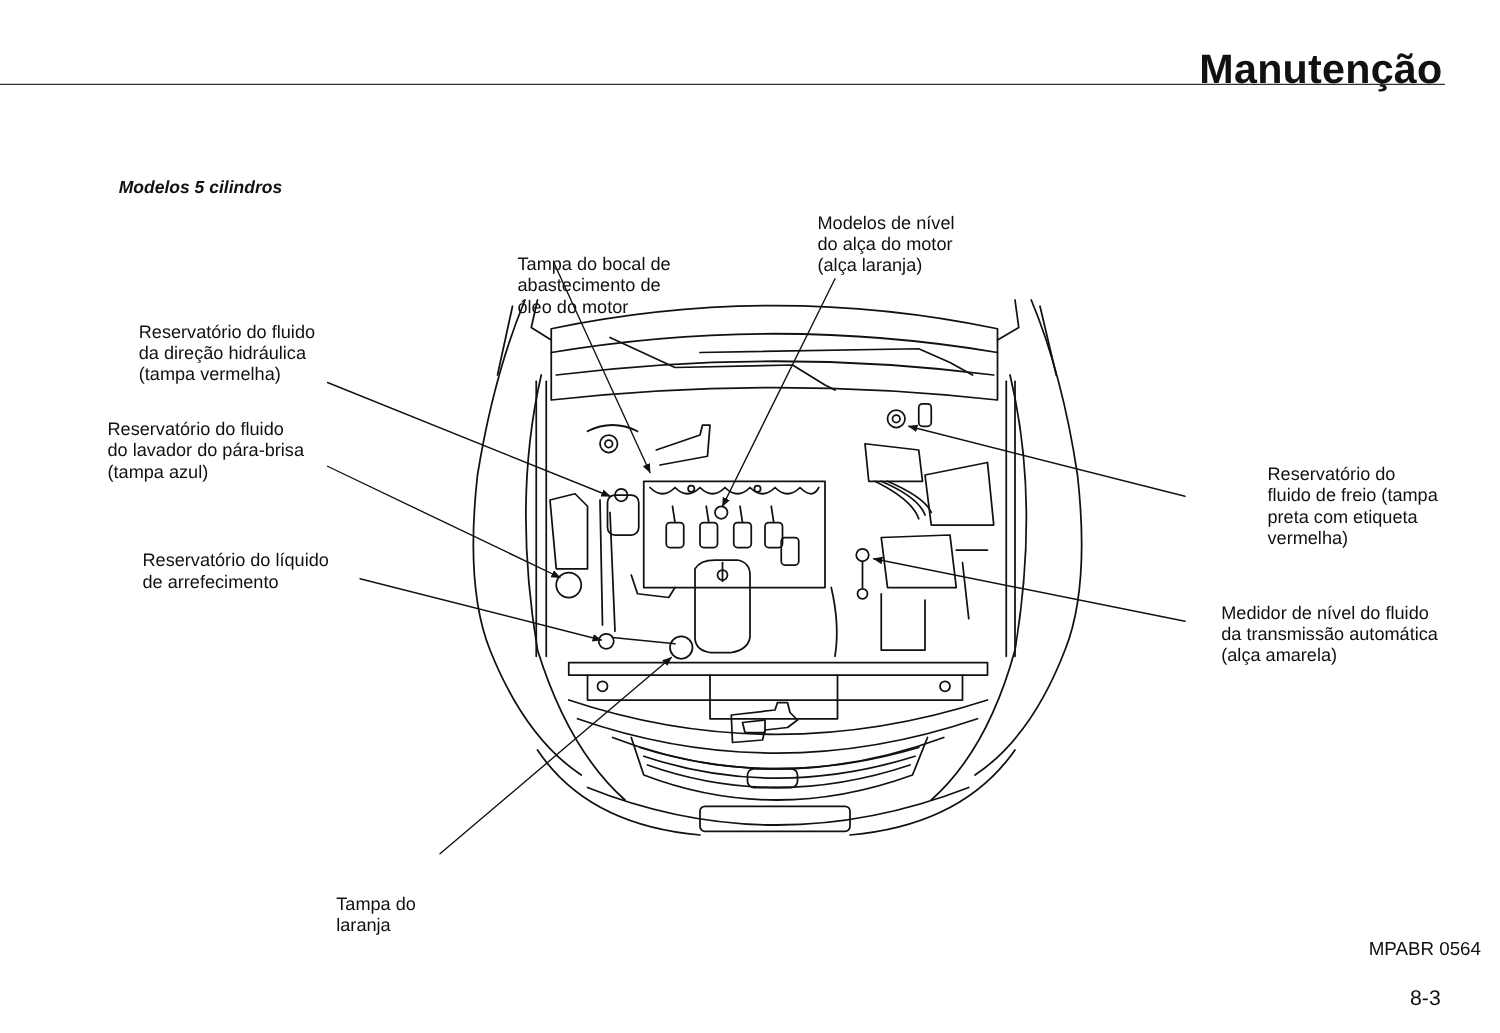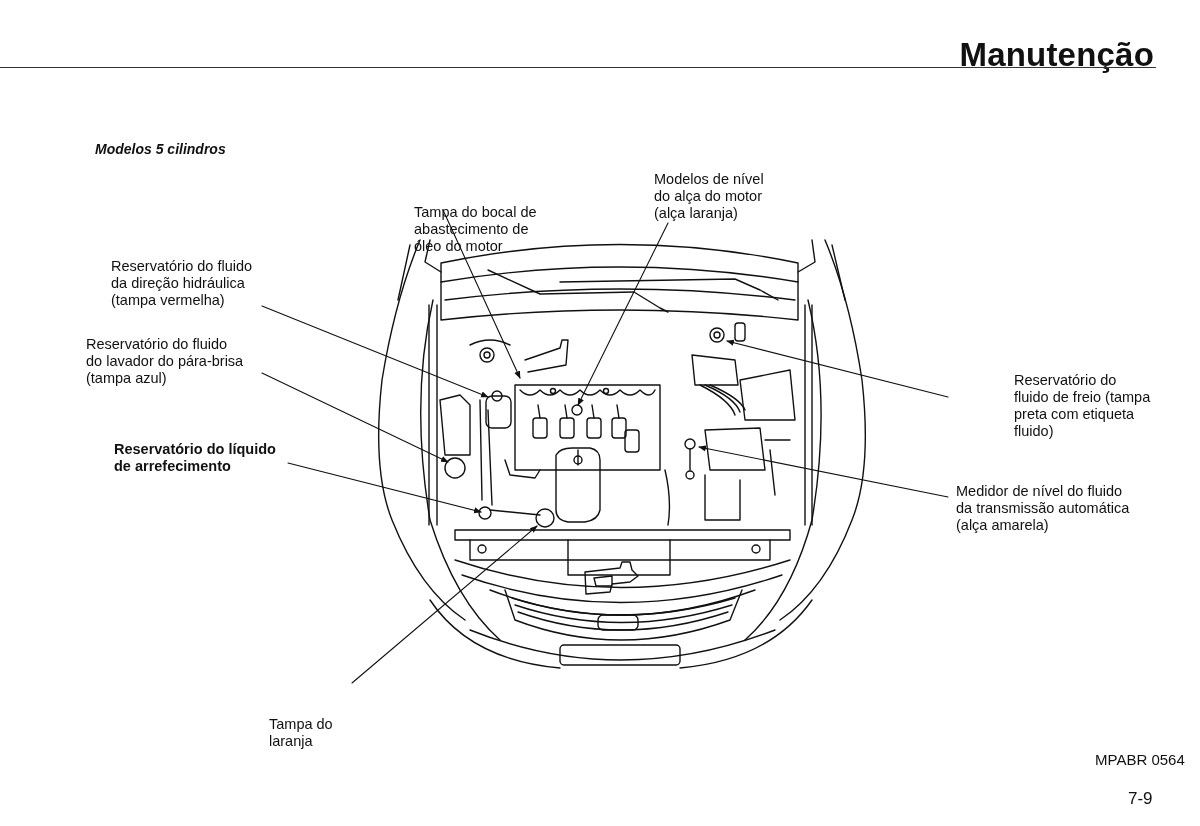--- a/index.html
+++ b/index.html
@@ -163,37 +163,37 @@
   <div>da direção hidráulica</div>
   <div>(tampa vermelha)</div>
 </div>
 
 <div class="label" style="left:86px; top:336px;">
   <div>Reservatório do fluido</div>
   <div>do lavador do pára-brisa</div>
   <div>(tampa azul)</div>
 </div>
 
-<div class="label" style="left:114px; top:441px;font-weight:bold;">
+<div class="label" style="left:114px; top:441px;">
   <div>Reservatório do líquido</div>
   <div>de arrefecimento</div>
 </div>
 
 <div class="label" style="left:1014px; top:372px;">
   <div>Reservatório do</div>
   <div>fluido de freio (tampa</div>
   <div>preta com etiqueta</div>
-  <div>fluido)</div>
+  <div>vermelha)</div>
 </div>
 
-<div class="label" style="left:956px; top:483px;">
+<div class="label" style="left:977px; top:483px;">
   <div>Medidor de nível do fluido</div>
   <div>da transmissão automática</div>
   <div>(alça amarela)</div>
 </div>
 
 <div class="label" style="left:269px; top:682px;margin-top:34px;">
   <div>Tampa do</div>
   <div>laranja</div>
 </div>
 
 <div class="figure-code">MPABR 0564</div>
-<div class="page-number">7-9</div>
+<div class="page-number">8-3</div>
 
 </body></html>

